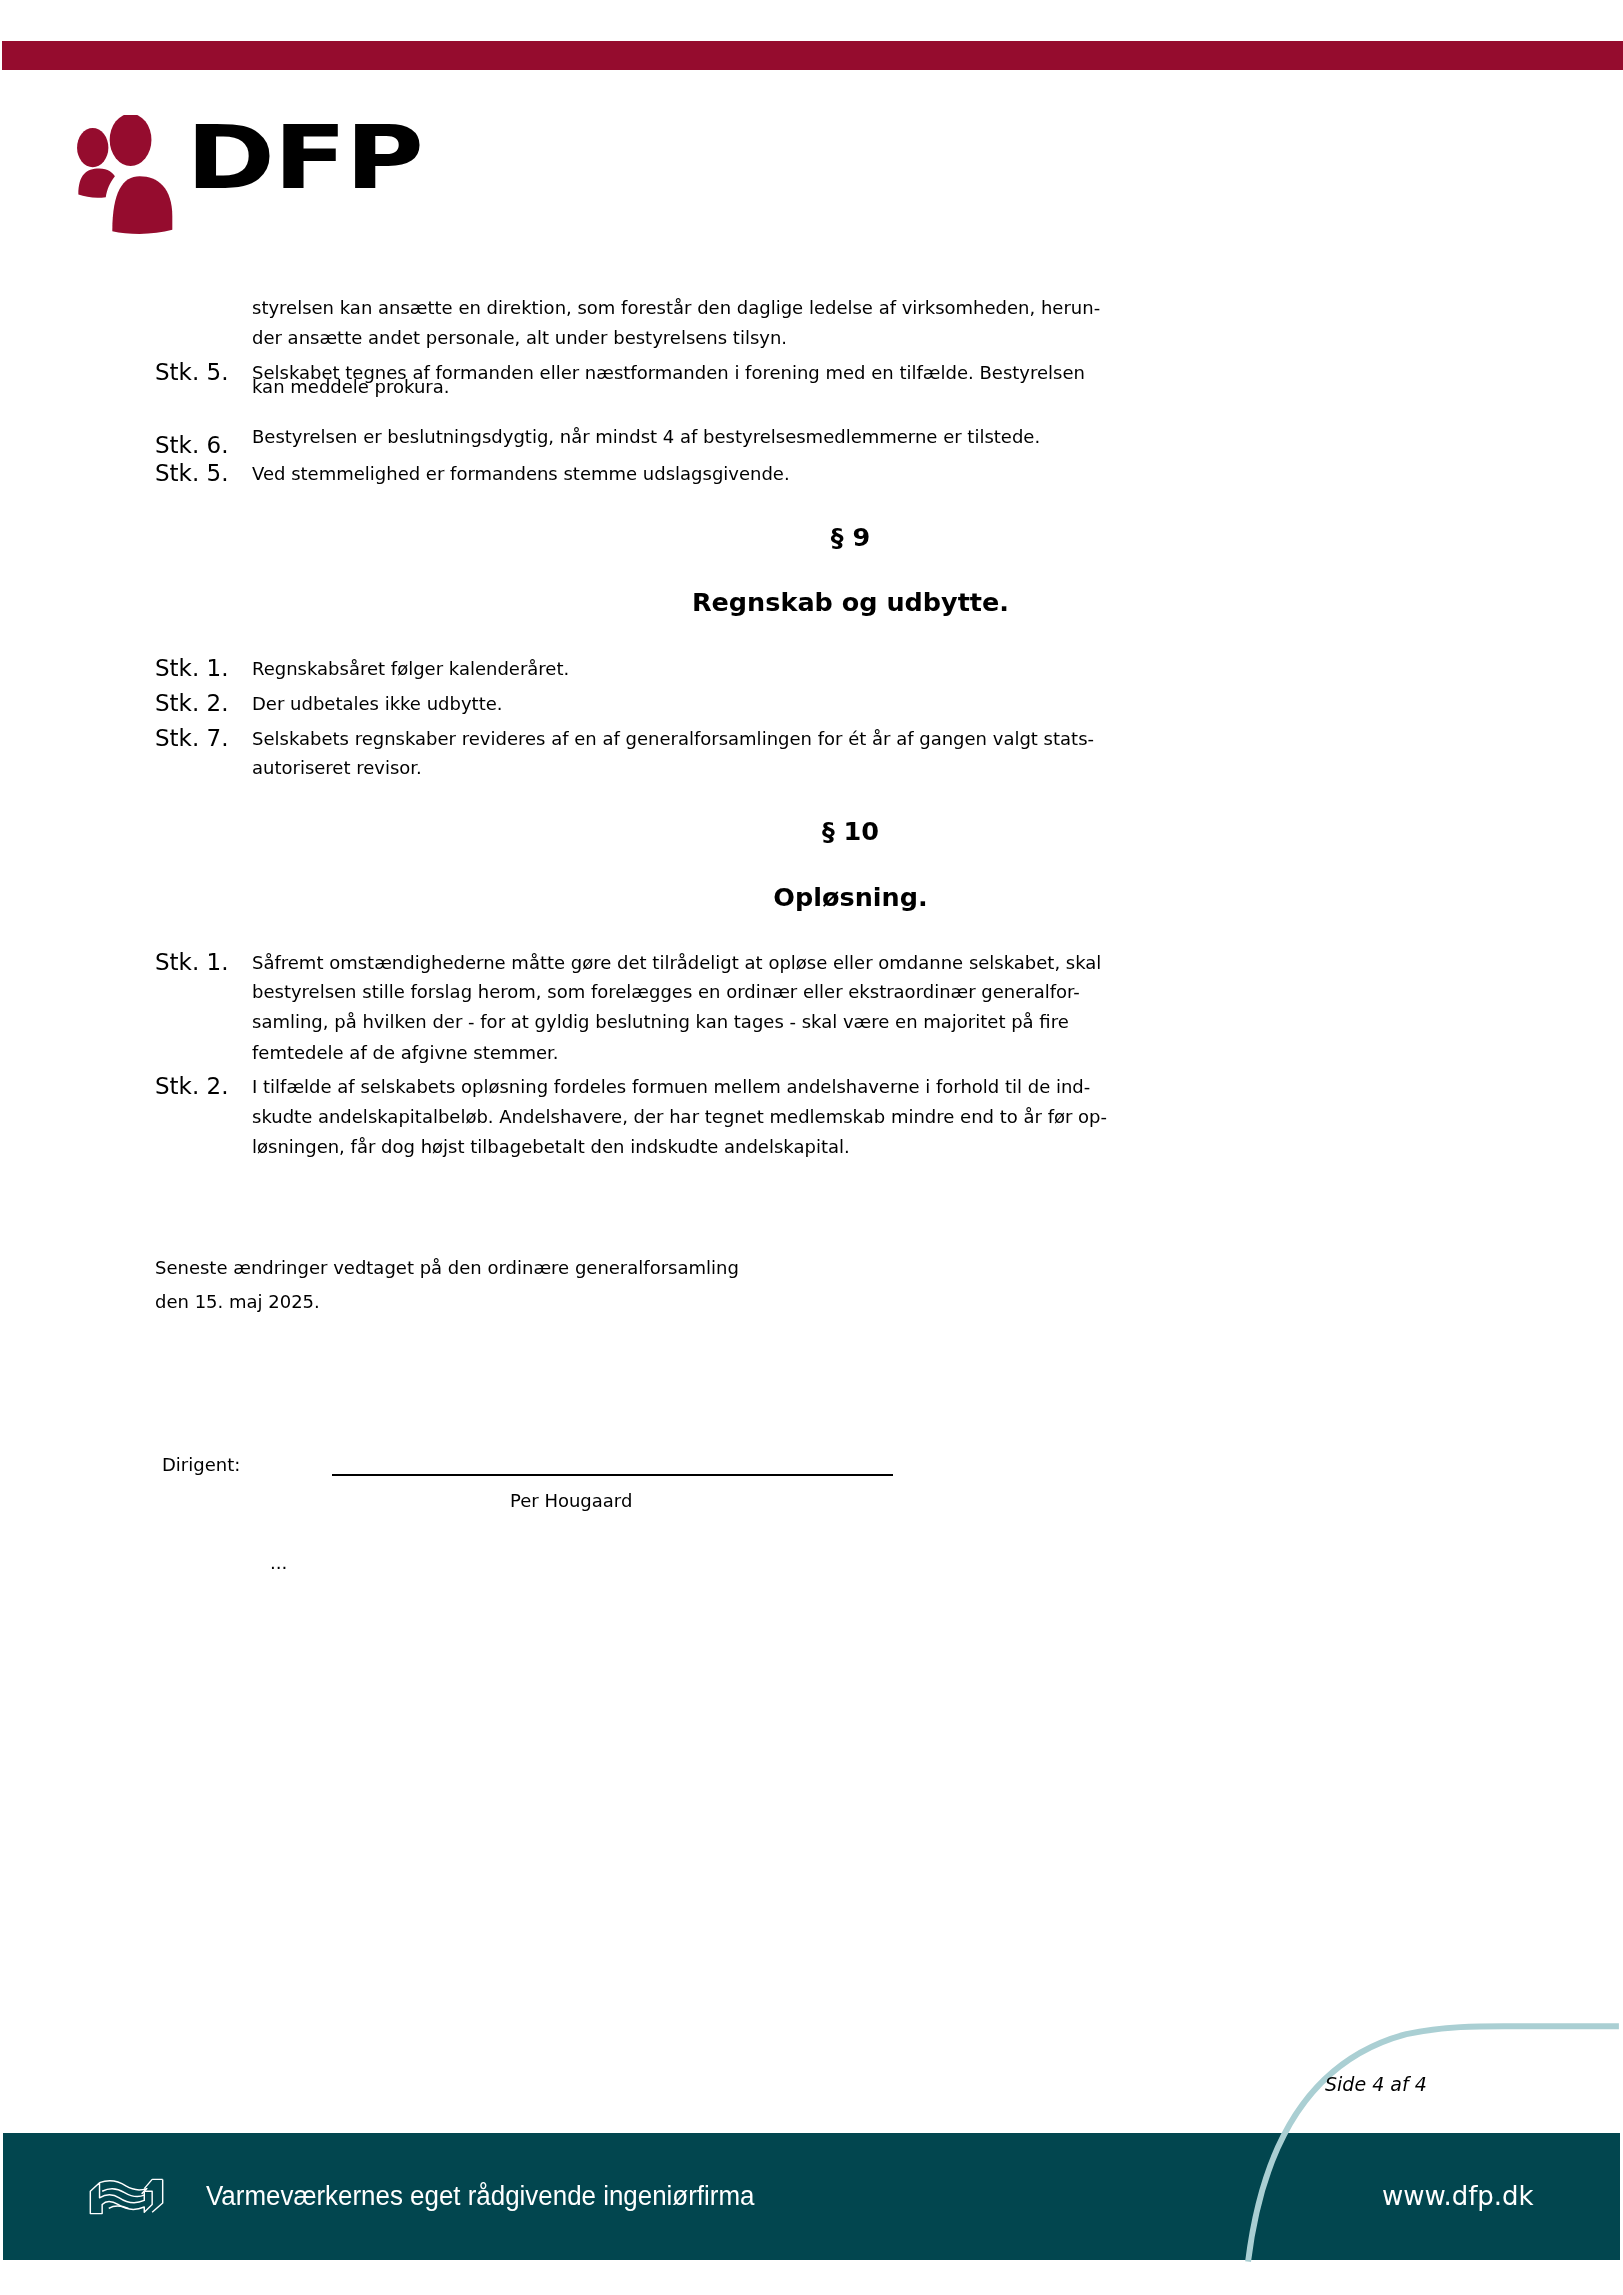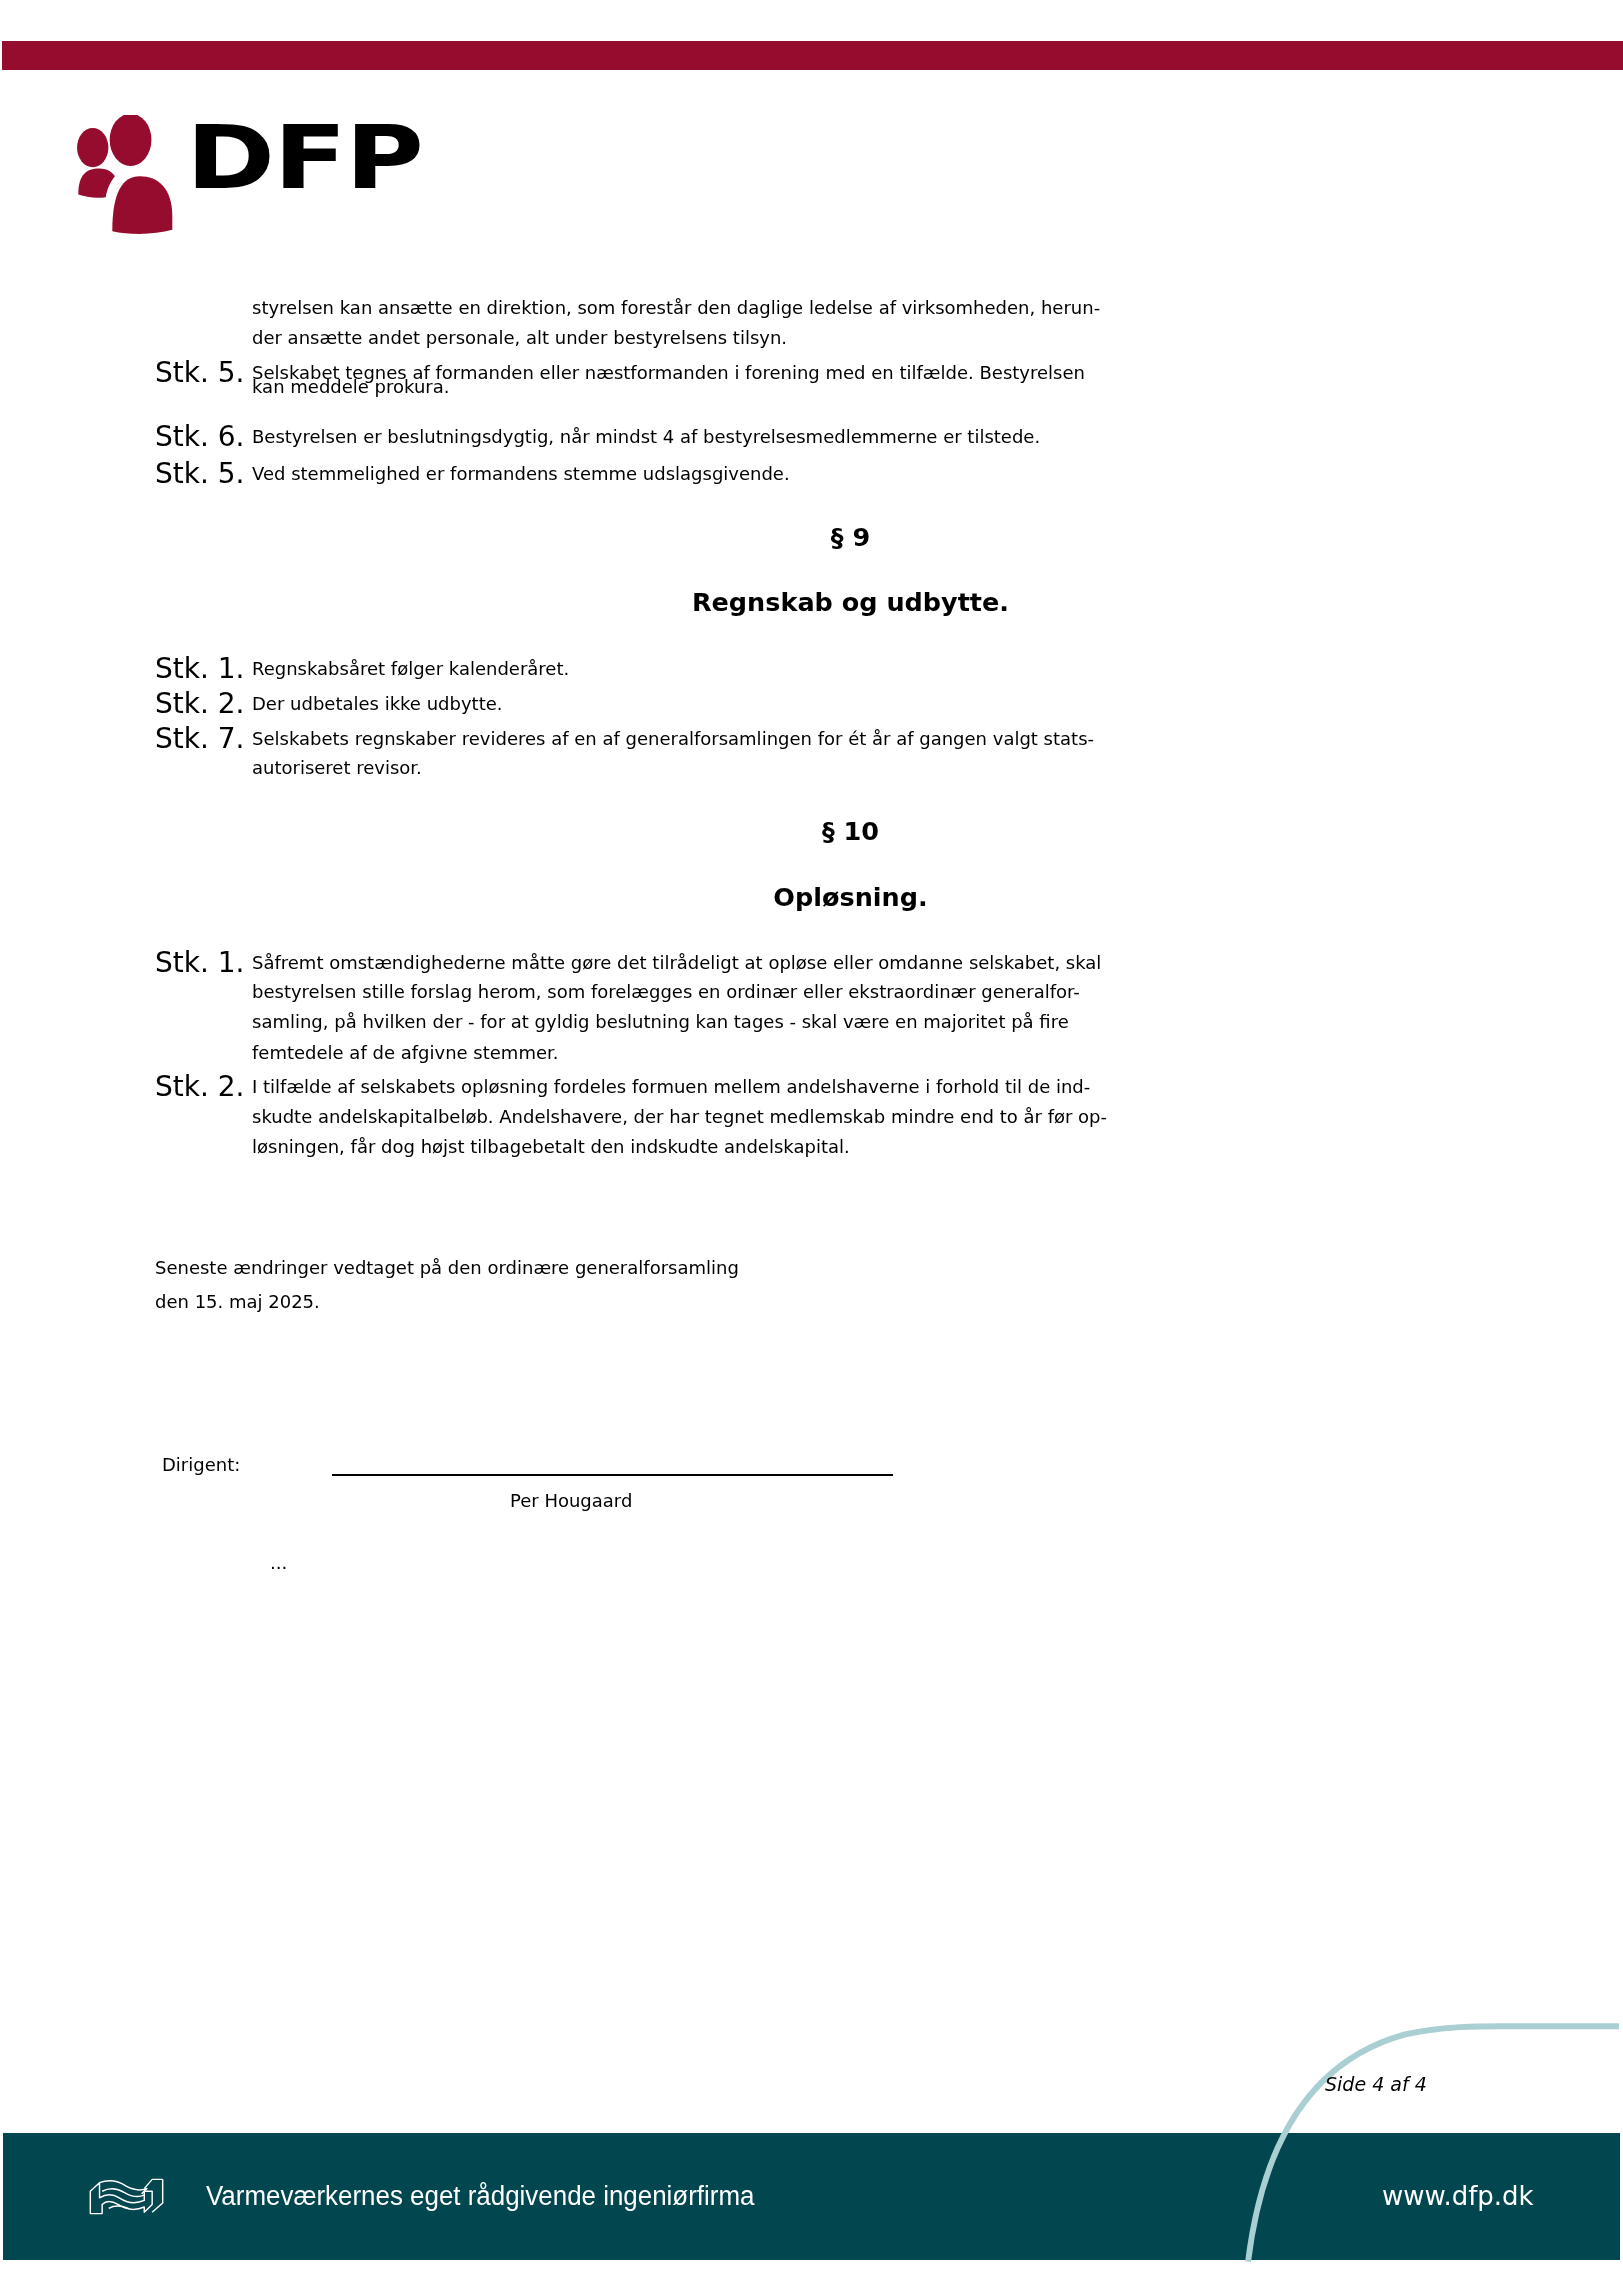--- a/index.html
+++ b/index.html
@@ -5,21 +5,21 @@
   html, body { margin: 0; padding: 0; background: #ffffff; }
   body { width: 1623px; height: 2295px; position: relative; overflow: hidden;
          font-family: "DejaVu Sans", sans-serif; color: #000; }
   .abs { position: absolute; }
   .top-bar { left: 2px; top: 41px; width: 1621px; height: 29px; background: #950c2e; }
   .logo { left: 77px; top: 115px; }
   .logo-text { left: 186px; top: 122px; font-family: "DejaVu Sans", sans-serif; font-weight: 900;
                font-size: 88px; line-height: 72px; letter-spacing: -1.3px; color: #000;
                transform: scaleX(1.22); transform-origin: left top; }
   .line { position: absolute; font-size: 18px; line-height: 29px; white-space: pre; }
-  .label { position: absolute; left: 155px; font-size: 28px; line-height: 29px; white-space: pre; }
+  .label { position: absolute; left: 155px; font-size: 23px; line-height: 29px; white-space: pre; }
   .body-x { left: 252px; }
   .heading { position: absolute; left: 252px; width: 1197px; text-align: center;
              font-weight: bold; font-size: 25.5px; line-height: 31px; }
   .sig-line { left: 332px; top: 1474px; width: 561px; height: 2px; background: #000; }
   .footer-band { left: 3.3px; top: 2133px; width: 1617px; height: 127px; background: #02464f; }
   .footer-tag { left: 206px; top: 2178px; color: #fff; font-family: "Liberation Sans", sans-serif;
                 font-size: 27px; line-height: 37px; white-space: pre; transform: scaleX(0.96); transform-origin: left top; }
   .footer-url { left: 1382px; top: 2180px; color: #fff; font-family: "DejaVu Sans", sans-serif;
                 font-size: 26px; line-height: 33px; white-space: pre; }
   .page-num { left: 1325px; top: 2072px; font-style: italic; font-size: 19px; line-height: 25px; white-space: pre; }
@@ -40,21 +40,21 @@
 </div>
 <div class="abs logo-text">DFP</div>
 
 <div class="line body-x" style="top:293px">styrelsen kan ansætte en direktion, som forestår den daglige ledelse af virksomheden, herun-</div>
 <div class="line body-x" style="top:323px">der ansætte andet personale, alt under bestyrelsens tilsyn.</div>
 
 <div class="label" style="top:358px">Stk. 5.</div>
 <div class="line body-x" style="top:358px">Selskabet tegnes af formanden eller næstformanden i forening med en tilfælde. Bestyrelsen</div>
 <div class="line body-x" style="top:372px">kan meddele prokura.</div>
 
-<div class="label" style="top:422px">Stk. 6.</div>
+<div class="label" style="top:431px">Stk. 6.</div>
 <div class="line body-x" style="top:422px">Bestyrelsen er beslutningsdygtig, når mindst 4 af bestyrelsesmedlemmerne er tilstede.</div>
 
 <div class="label" style="top:459px">Stk. 5.</div>
 <div class="line body-x" style="top:459px">Ved stemmelighed er formandens stemme udslagsgivende.</div>
 
 <div class="heading" style="top:522px">§ 9</div>
 <div class="heading" style="top:587px">Regnskab og udbytte.</div>
 
 <div class="label" style="top:654px">Stk. 1.</div>
 <div class="line body-x" style="top:654px">Regnskabsåret følger kalenderåret.</div>

